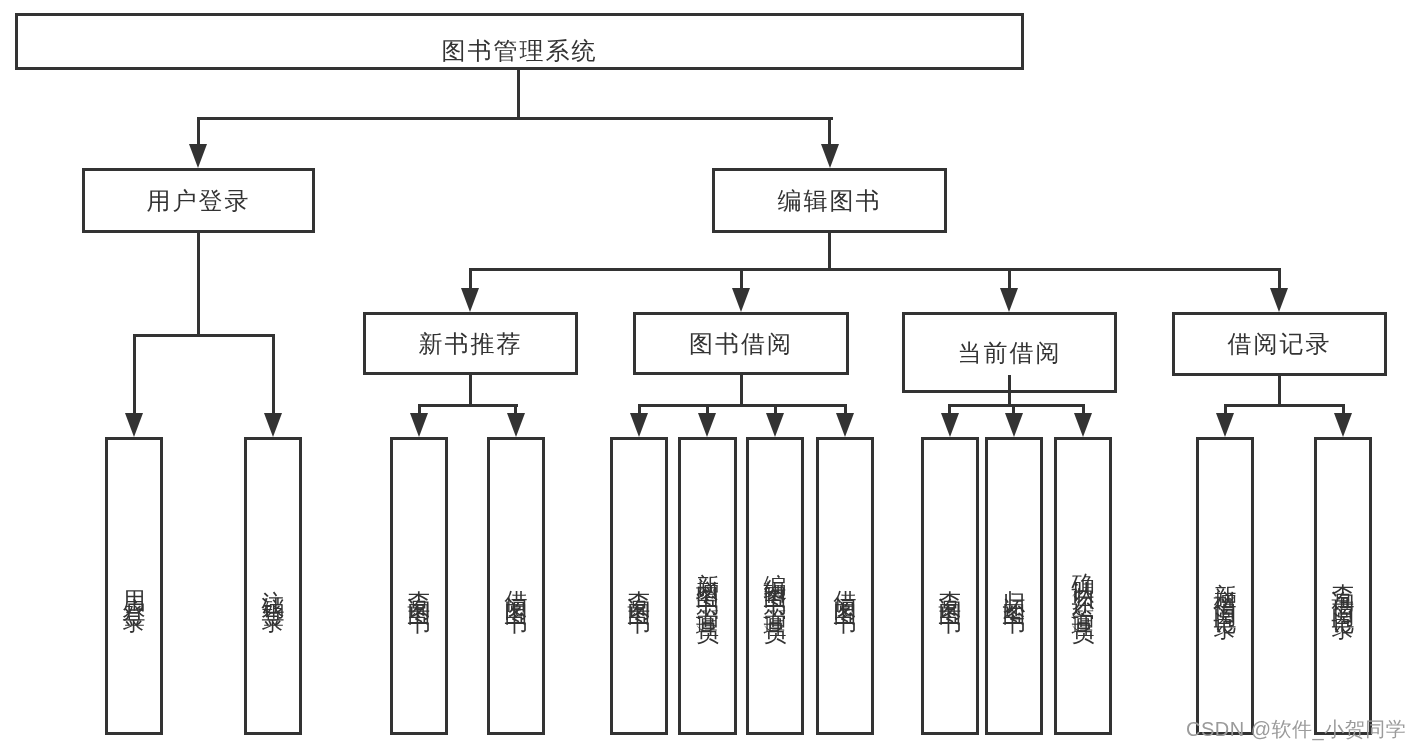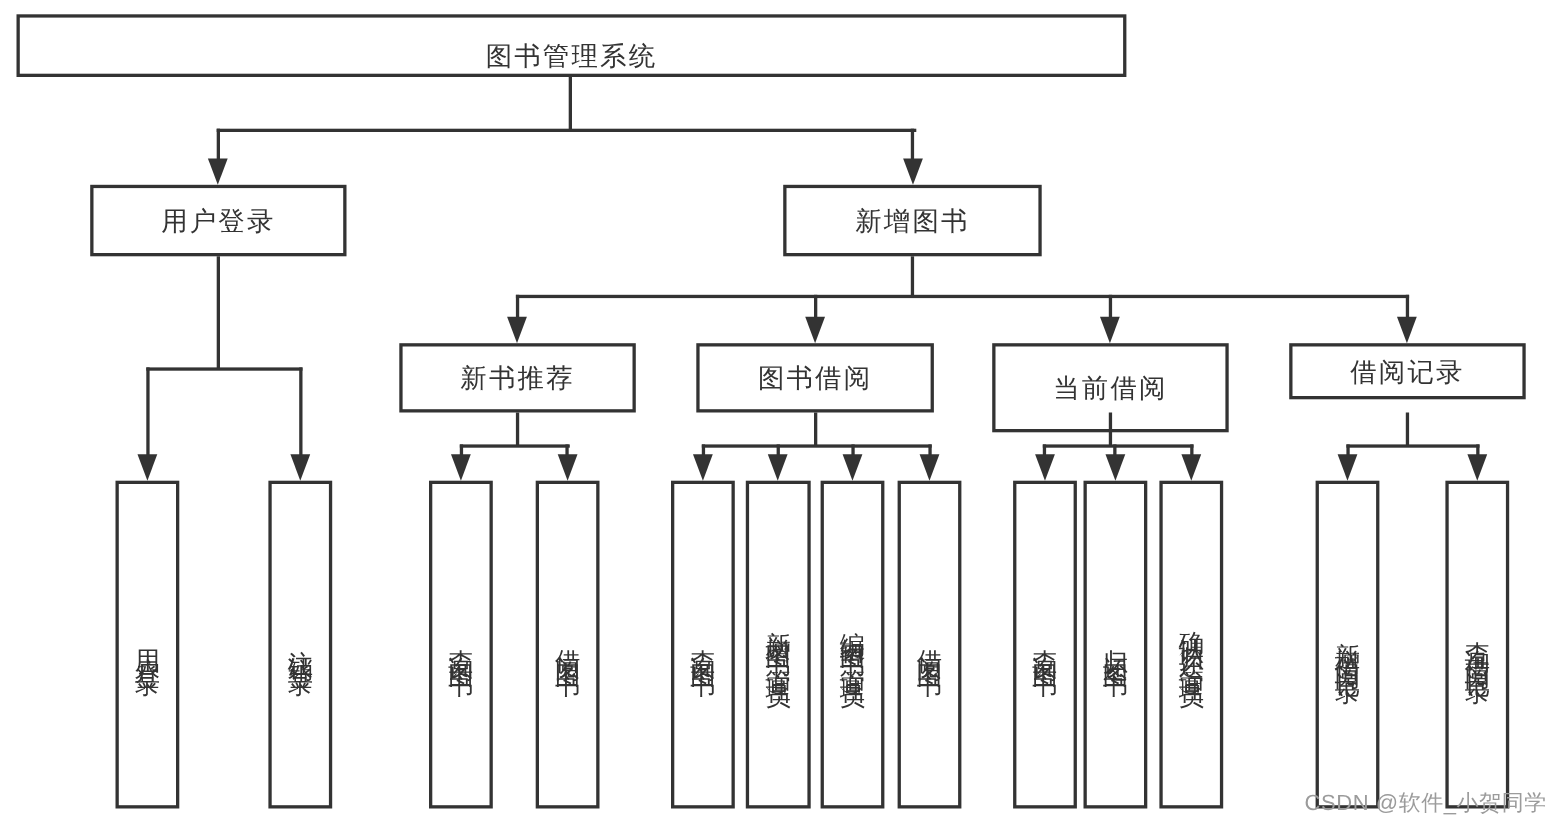--- a/index.html
+++ b/index.html
@@ -35,33 +35,33 @@
 <div class="canvas">
 
   <div class="box" style="left:15px;top:13px;width:1009px;height:57px;align-items:flex-end;">
     <span>图书管理系统</span>
   </div>
 
   <div class="box" style="left:82px;top:168px;width:233px;height:65px;">
     <span>用户登录</span>
   </div>
   <div class="box" style="left:712px;top:168px;width:235px;height:65px;">
-    <span>新增图书</span>
+    <span>编辑图书</span>
   </div>
 
   <div class="box" style="left:633px;top:312px;width:216px;height:63px;">
     <span>图书借阅</span>
   </div>
   <div class="box" style="left:363px;top:312px;width:215px;height:63px;">
     <span>新书推荐</span>
   </div>
   <div class="box" style="left:902px;top:312px;width:215px;height:81px;">
     <span>当前借阅</span>
   </div>
-  <div class="box" style="left:1172px;top:312px;width:215px;height:51px;text-align:right;">
+  <div class="box" style="left:1172px;top:312px;width:215px;height:64px;text-align:right;">
     <span>借阅记录</span>
   </div>
 
   <div class="box leaf" style="left:105px;top:437px;width:58px;height:298px;">
     <span class="vtext">用户登录</span>
   </div>
   <div class="box leaf" style="left:244px;top:437px;width:58px;height:298px;">
     <span class="vtext">注销登录</span>
   </div>
   <div class="box leaf" style="left:390px;top:437px;width:58px;height:298px;">

